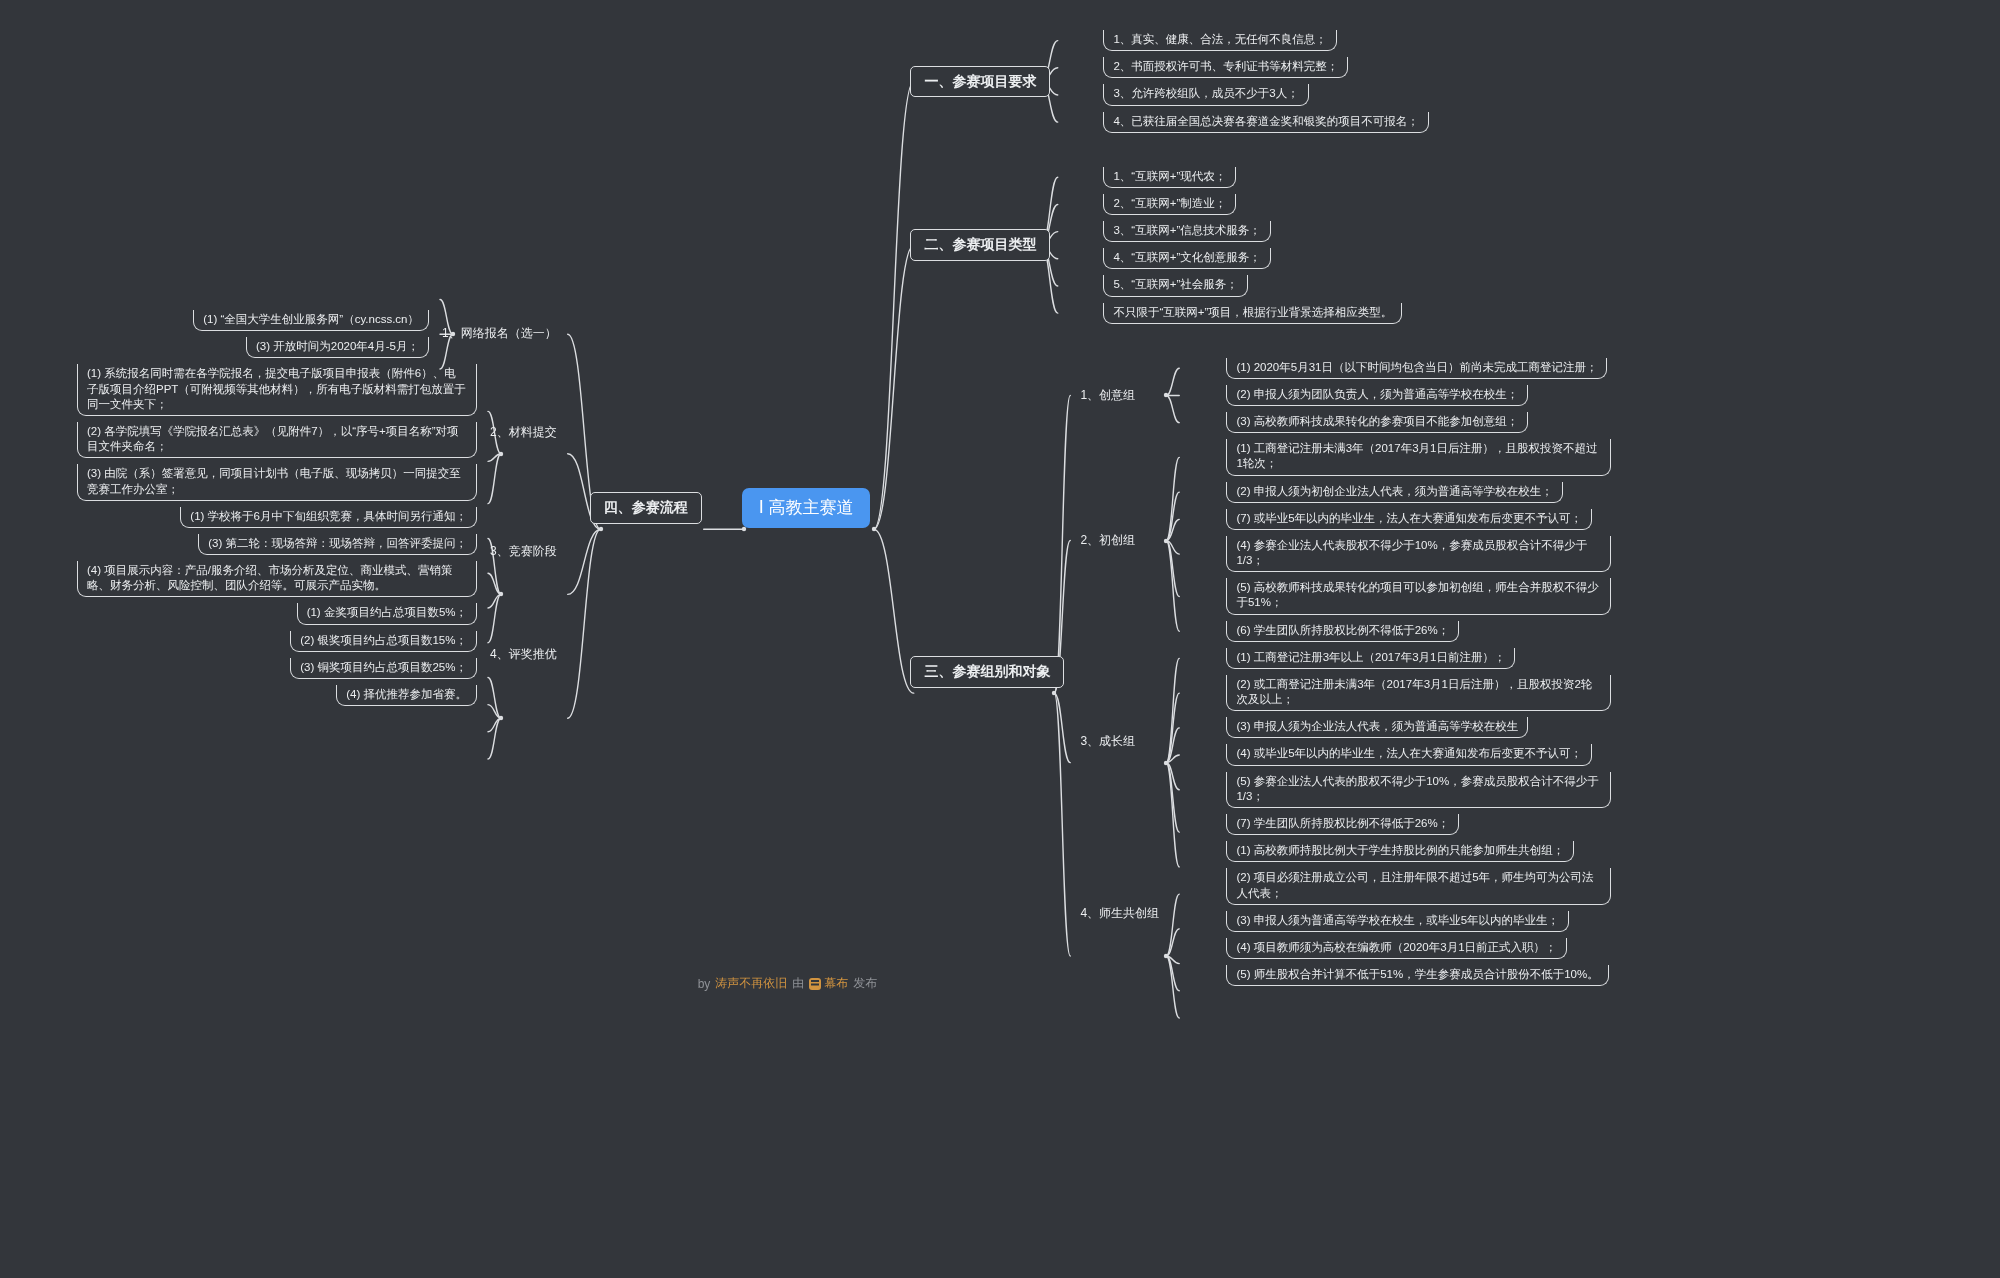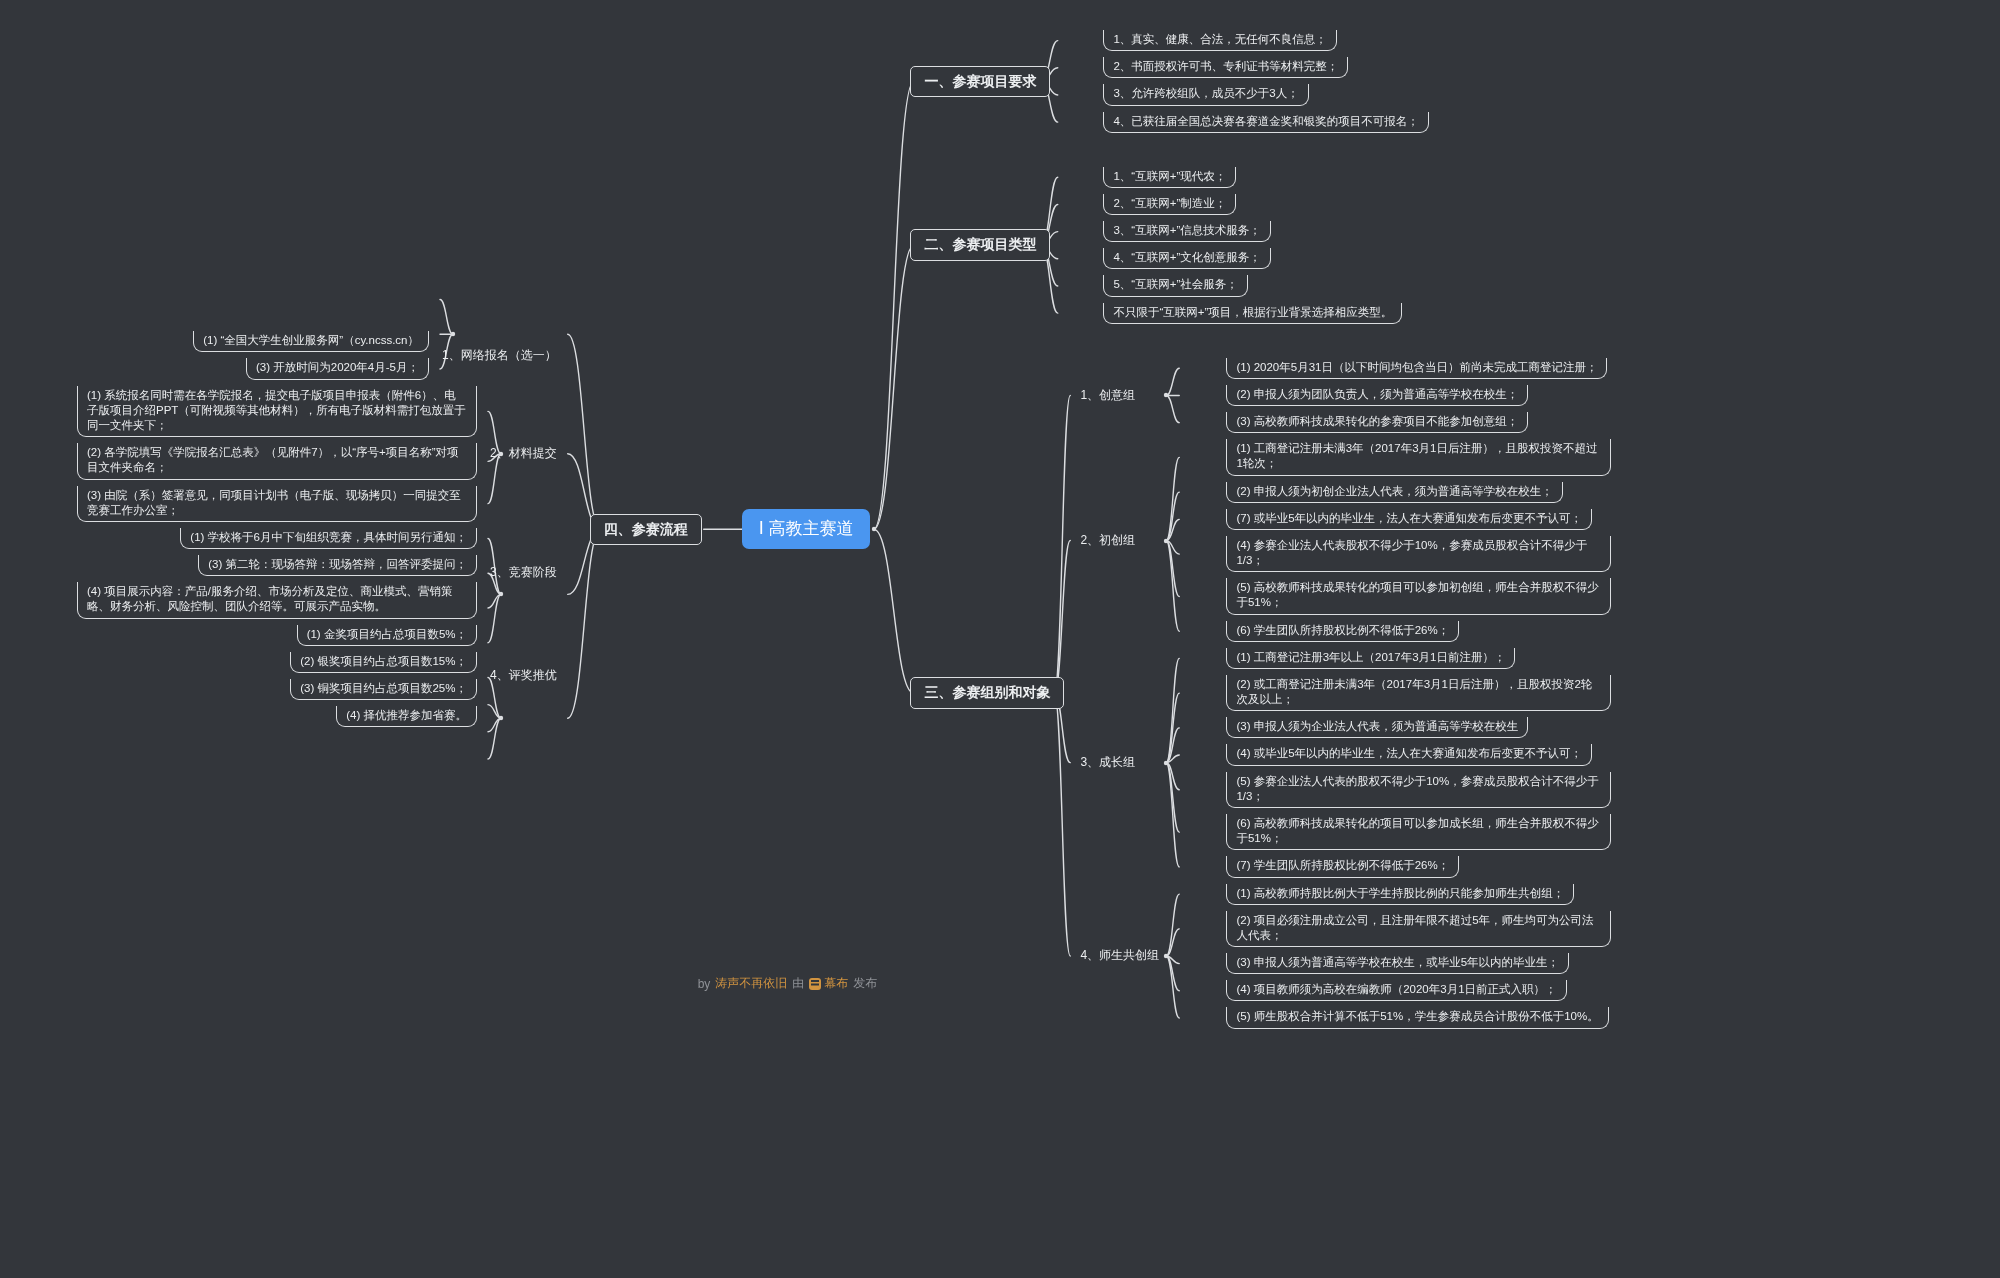--- a/index.html
+++ b/index.html
@@ -322,23 +322,20 @@
                 <div class="row lvl3 side-right">
                   <div class="node leaf">(3) 申报人须为企业法人代表，须为普通高等学校在校生</div>
                 </div>
                 <div class="row lvl3 side-right">
                   <div class="node leaf">(4) 或毕业5年以内的毕业生，法人在大赛通知发布后变更不予认可；</div>
                 </div>
                 <div class="row lvl3 side-right">
                   <div class="node leaf">(5) 参赛企业法人代表的股权不得少于10%，参赛成员股权合计不得少于1/3；</div>
                 </div>
                 <div class="row lvl3 side-right">
-                  <div class="node leaf">(6) 高校教师科技成果转化的项目可以参加成长组，师生合并股权不得少于51%；</div>
-                </div>
-                <div class="row lvl3 side-right">
                   <div class="node leaf">(7) 学生团队所持股权比例不得低于26%；</div>
                 </div>
               </div>
             </div>
             <div class="row lvl2 side-right">
               <div class="node group">4、师生共创组</div>
               <div class="kids">
                 <div class="row lvl3 side-right">
                   <div class="node leaf">(1) 高校教师持股比例大于学生持股比例的只能参加师生共创组；</div>
                 </div>

